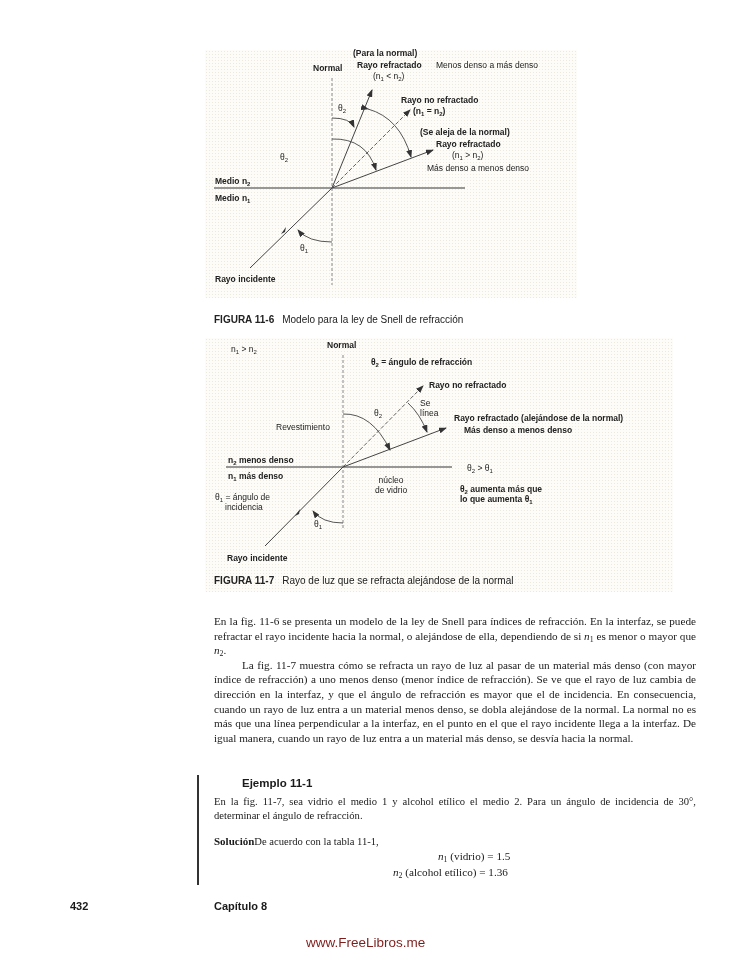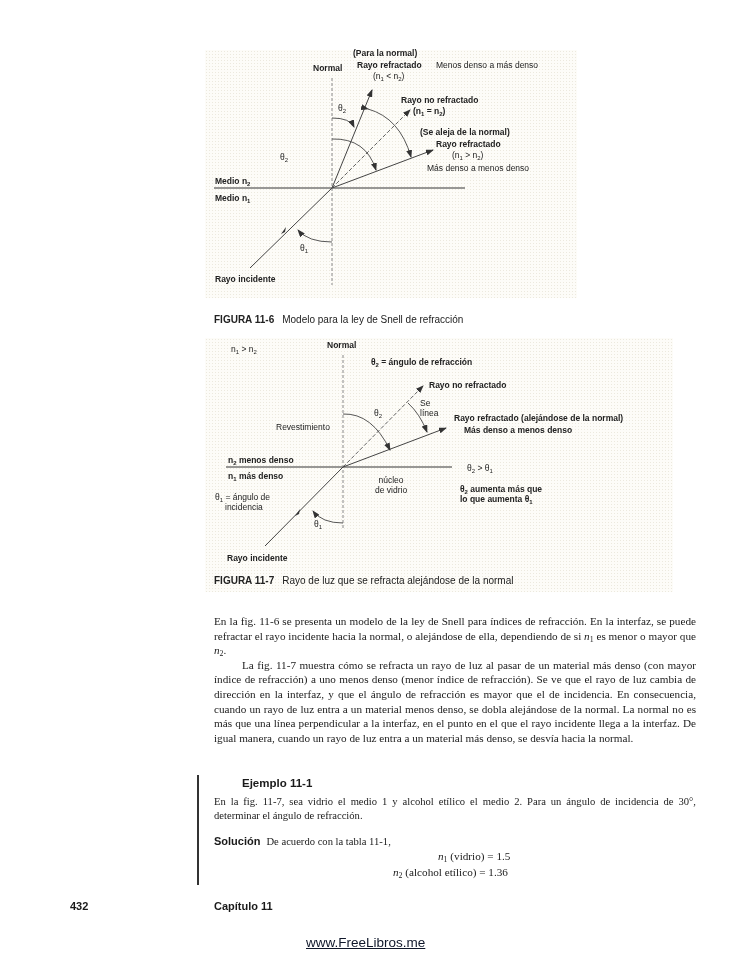--- a/index.html
+++ b/index.html
@@ -33,35 +33,35 @@
   .body-text p { margin: 0; }
   .indent { text-indent: 28px; }
   .ex-bar {
     position: absolute; left: 197px; top: 775px; width: 1.5px; height: 110px;
     background: #333;
   }
   .ex-title {
     position: absolute; left: 214px; top: 777px;
     font-family: "Liberation Sans", sans-serif; font-weight: bold; font-size: 11.5px; padding-left: 28px;
   }
-  .sol-label { font-family: Liberation Sans, sans-serif; font-weight: bold; font-size: 11px; margin-right: 6px; }
+  .sol-label { font-family: Liberation Serif, serif; font-weight: bold; font-size: 11px; margin-right: 0; }
   .eq {
     position: absolute; font-family: "Liberation Serif", serif; font-size: 11.2px; white-space: nowrap;
   }
   .footer-num {
     position: absolute; left: 70px; top: 900px;
     font-family: "Liberation Sans", sans-serif; font-weight: bold; font-size: 11px;
   }
   .footer-chap {
     position: absolute; left: 214px; top: 900px;
     font-family: "Liberation Sans", sans-serif; font-weight: bold; font-size: 11px;
   }
   .watermark {
     position: absolute; left: 306px; top: 935px;
-    font-family: "Liberation Sans", sans-serif; font-size: 13.5px; color: #0f172a; text-decoration: underline;
+    font-family: "Liberation Sans", sans-serif; font-size: 13.5px; color: #7f1d1d;
   }
   sub { font-size: 70%; vertical-align: -2px; line-height: 0; }
 </style>
 </head>
 <body>
 
 <div class="fig-bg" style="left:205px; top:50px; width:372px; height:248px;"></div>
 
 <svg class="diagram" width="754" height="300" style="left:0; top:0;">
   <defs>
@@ -170,14 +170,14 @@
 <div class="ex-bar"></div>
 <div class="ex-title">Ejemplo 11-1</div>
 <div class="body-text" style="top:795px; font-size:10.6px; line-height:13.5px;">En la fig. 11-7, sea vidrio el medio 1 y alcohol etílico el medio 2. Para un ángulo de incidencia de 30°, determinar el ángulo de refracción.</div>
 <div class="body-text" style="top:834px; font-size:10.6px;">
   <span class="sol-label">Solución</span><span>De acuerdo con la tabla 11-1,</span>
 </div>
 <div class="eq" style="left:438px; top:850px;"><i>n</i><sub>1</sub><span> (vidrio) = 1.5</span></div>
 <div class="eq" style="left:393px; top:866px;"><i>n</i><sub>2</sub><span> (alcohol etílico) = 1.36</span></div>
 
 <div class="footer-num">432</div>
-<div class="footer-chap">Capítulo 11</div>
+<div class="footer-chap">Capítulo 8</div>
 <div class="watermark">www.FreeLibros.me</div>
 
 </body></html>

